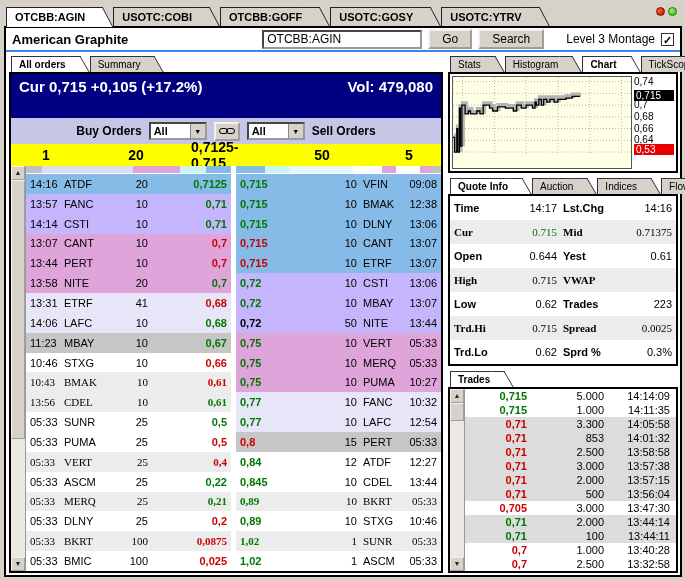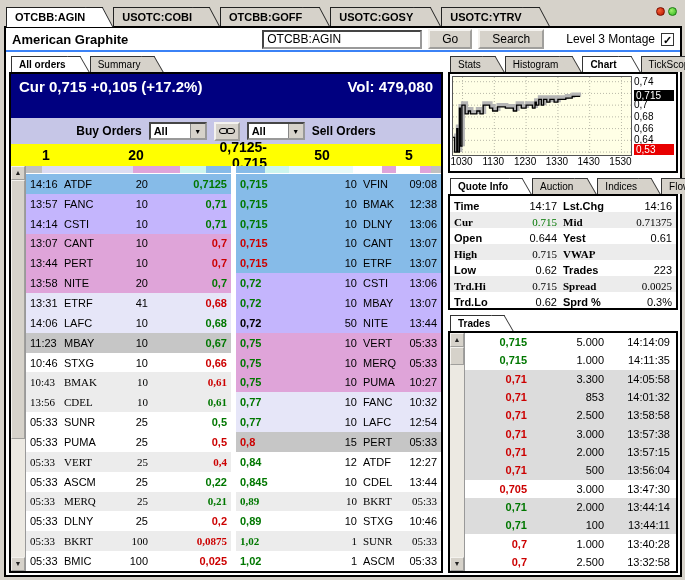--- a/index.html
+++ b/index.html
@@ -42,21 +42,21 @@
   
   .left { width:434px; flex:0 0 auto; display:flex; flex-direction:column; min-height:0; }
   .lbox { flex:1; border:2px solid #000; display:flex; flex-direction:column; min-height:0; background:#fff; }
   .navy { height:44px; background:#000080; color:#fff; font-weight:bold; font-size:15px; display:flex; justify-content:space-between; padding:4px 8px 0 8px; flex:0 0 auto; }
   .filterrow { height:26px; background:#c6c6e7; display:flex; align-items:center; justify-content:center; gap:7px; font-size:12px; font-weight:bold; flex:0 0 auto; }
   .combo { display:flex; align-items:center; width:58px; height:18px; background:#fff; border:2px inset #999; font-size:11px; font-weight:bold; padding-left:3px; cursor:pointer; }
   .combo .arr { margin-left:auto; width:15px; height:100%; background:#d6d2ca; border-left:1px solid #888; display:flex; align-items:center; justify-content:center; font-size:7px; }
   .linkbtn { width:26px; height:19px; background:#d6d2ca; border:2px outset #f4f2ee; display:flex; align-items:center; justify-content:center; cursor:pointer; }
   .yellowrow { height:22px; background:#ffff00; display:flex; align-items:center; font-size:14px; font-weight:bold; flex:0 0 auto; }
   .yellowrow .c1{ width:70px; text-align:center;} .yellowrow .c2{ width:110px; text-align:center;}
-  .yellowrow .c3{ flex:1; text-align:right;} .yellowrow .c4{ width:110px; text-align:center;} .yellowrow .c5{ width:64px; text-align:center;}
+  .yellowrow .c3{ flex:1; text-align:left;} .yellowrow .c4{ width:110px; text-align:center;} .yellowrow .c5{ width:64px; text-align:center;}
 
   .ordersArea { flex:1; display:flex; min-height:0; }
   .vscroll { width:15px; flex:0 0 auto; background:#ece9e2; border-right:1px solid #999; display:flex; flex-direction:column; }
   .vscroll .sbtn { height:14px; background:#d6d2ca; border:1px outset #f4f2ee; font-size:7px; line-height:12px; text-align:center; color:#222; cursor:pointer; }
   .vscroll .thumb { background:#d6d2ca; border:1px outset #f4f2ee; cursor:pointer; }
   .vscroll .track { flex:1; }
 
   .obtable { flex:1; display:flex; flex-direction:column; min-width:0; }
   .gapcol { width:5px; flex:0 0 auto; background:#fff; }
   .depthbar { height:8px; display:flex; flex:0 0 auto; border-bottom:1px solid #fff; }
@@ -77,21 +77,21 @@
   .chartinner { flex:1; display:flex; min-height:0; }
   .plot { position:relative; flex:1; background:#ffffe6; border:1px solid #555; }
   .ylabels { width:42px; flex:0 0 auto; position:relative; font-size:10px; }
   .ylab { position:absolute; left:2px; white-space:nowrap; }
   .ylab.tag-black { background:#000; color:#fff; padding:0 2px; right:0; }
   .ylab.tag-red { background:#e80000; color:#fff; padding:0 2px; right:0; }
   .xlabels { height:13px; flex:0 0 auto; position:relative; font-size:10px; }
   .xlab { position:absolute; top:0; transform:translateX(-50%); }
 
   .qbox { border:2px solid #000; flex:0 0 auto; background:#fff; }
-  .qrow { height:16px; display:flex; align-items:flex-end; font-size:11px; padding:0 4px; }
+  .qrow { height:24px; display:flex; align-items:center; font-size:11px; padding:0 4px; }
   .qrow .ql { font-weight:bold; width:44px; } .qrow .qv { flex:1; text-align:right; padding-right:6px; }
   .qrow .ql2 { font-weight:bold; width:50px; } .qrow .qv2 { flex:1; text-align:right; }
 
   .tradesbox { flex:1; border:2px solid #000; display:flex; min-height:0; background:#fff; }
   .trows { flex:1; display:flex; flex-direction:column; min-width:0; }
   .trow { flex:1; display:flex; align-items:center; font-size:11px; padding:0 6px; }
   .t-price{ width:56px; text-align:right; font-weight:bold; } .t-size{ flex:1; text-align:right;margin-left:15px; } .t-time{ width:66px; text-align:right; }
   .mt4 { margin-top:4px; }
 </style>
 </head>
@@ -466,28 +466,20 @@
             <div class="ylabels" id="yLabels">
                 <div class="ylab" style="top: 0px;">0,74</div>
                 <div class="ylab tag-black" style="top: 14.3534px;">0,715</div>
                 <div class="ylab" style="top: 23.1504px;">0,7</div>
                 <div class="ylab" style="top: 34.8797px;">0,68</div>
                 <div class="ylab" style="top: 46.609px;">0,66</div>
                 <div class="ylab" style="top: 58.3383px;">0,64</div>
                 <div class="ylab tag-red" style="top: 68px;">0,53</div>
               </div>
           </div>
-          <div class="xlabels" id="xLabels">
-              <span class="xlab" style="left: 9.53571px;">1030</span>
-              <span class="xlab" style="left: 41.3214px;">1130</span>
-              <span class="xlab" style="left: 73.1071px;">1230</span>
-              <span class="xlab" style="left: 104.893px;">1330</span>
-              <span class="xlab" style="left: 136.679px;">1430</span>
-              <span class="xlab" style="left: 168.464px;">1530</span>
-            </div>
         </div>
 
         <div class="minitabs mt4" id="quoteTabs">
             <div class="mtab active">Quote Info</div>
             <div class="mtab">Auction</div>
             <div class="mtab">Indices</div>
             <div class="mtab">Flow</div>
           </div>
         <div class="qbox" id="quoteBox">
             <div class="qrow bg-white">

